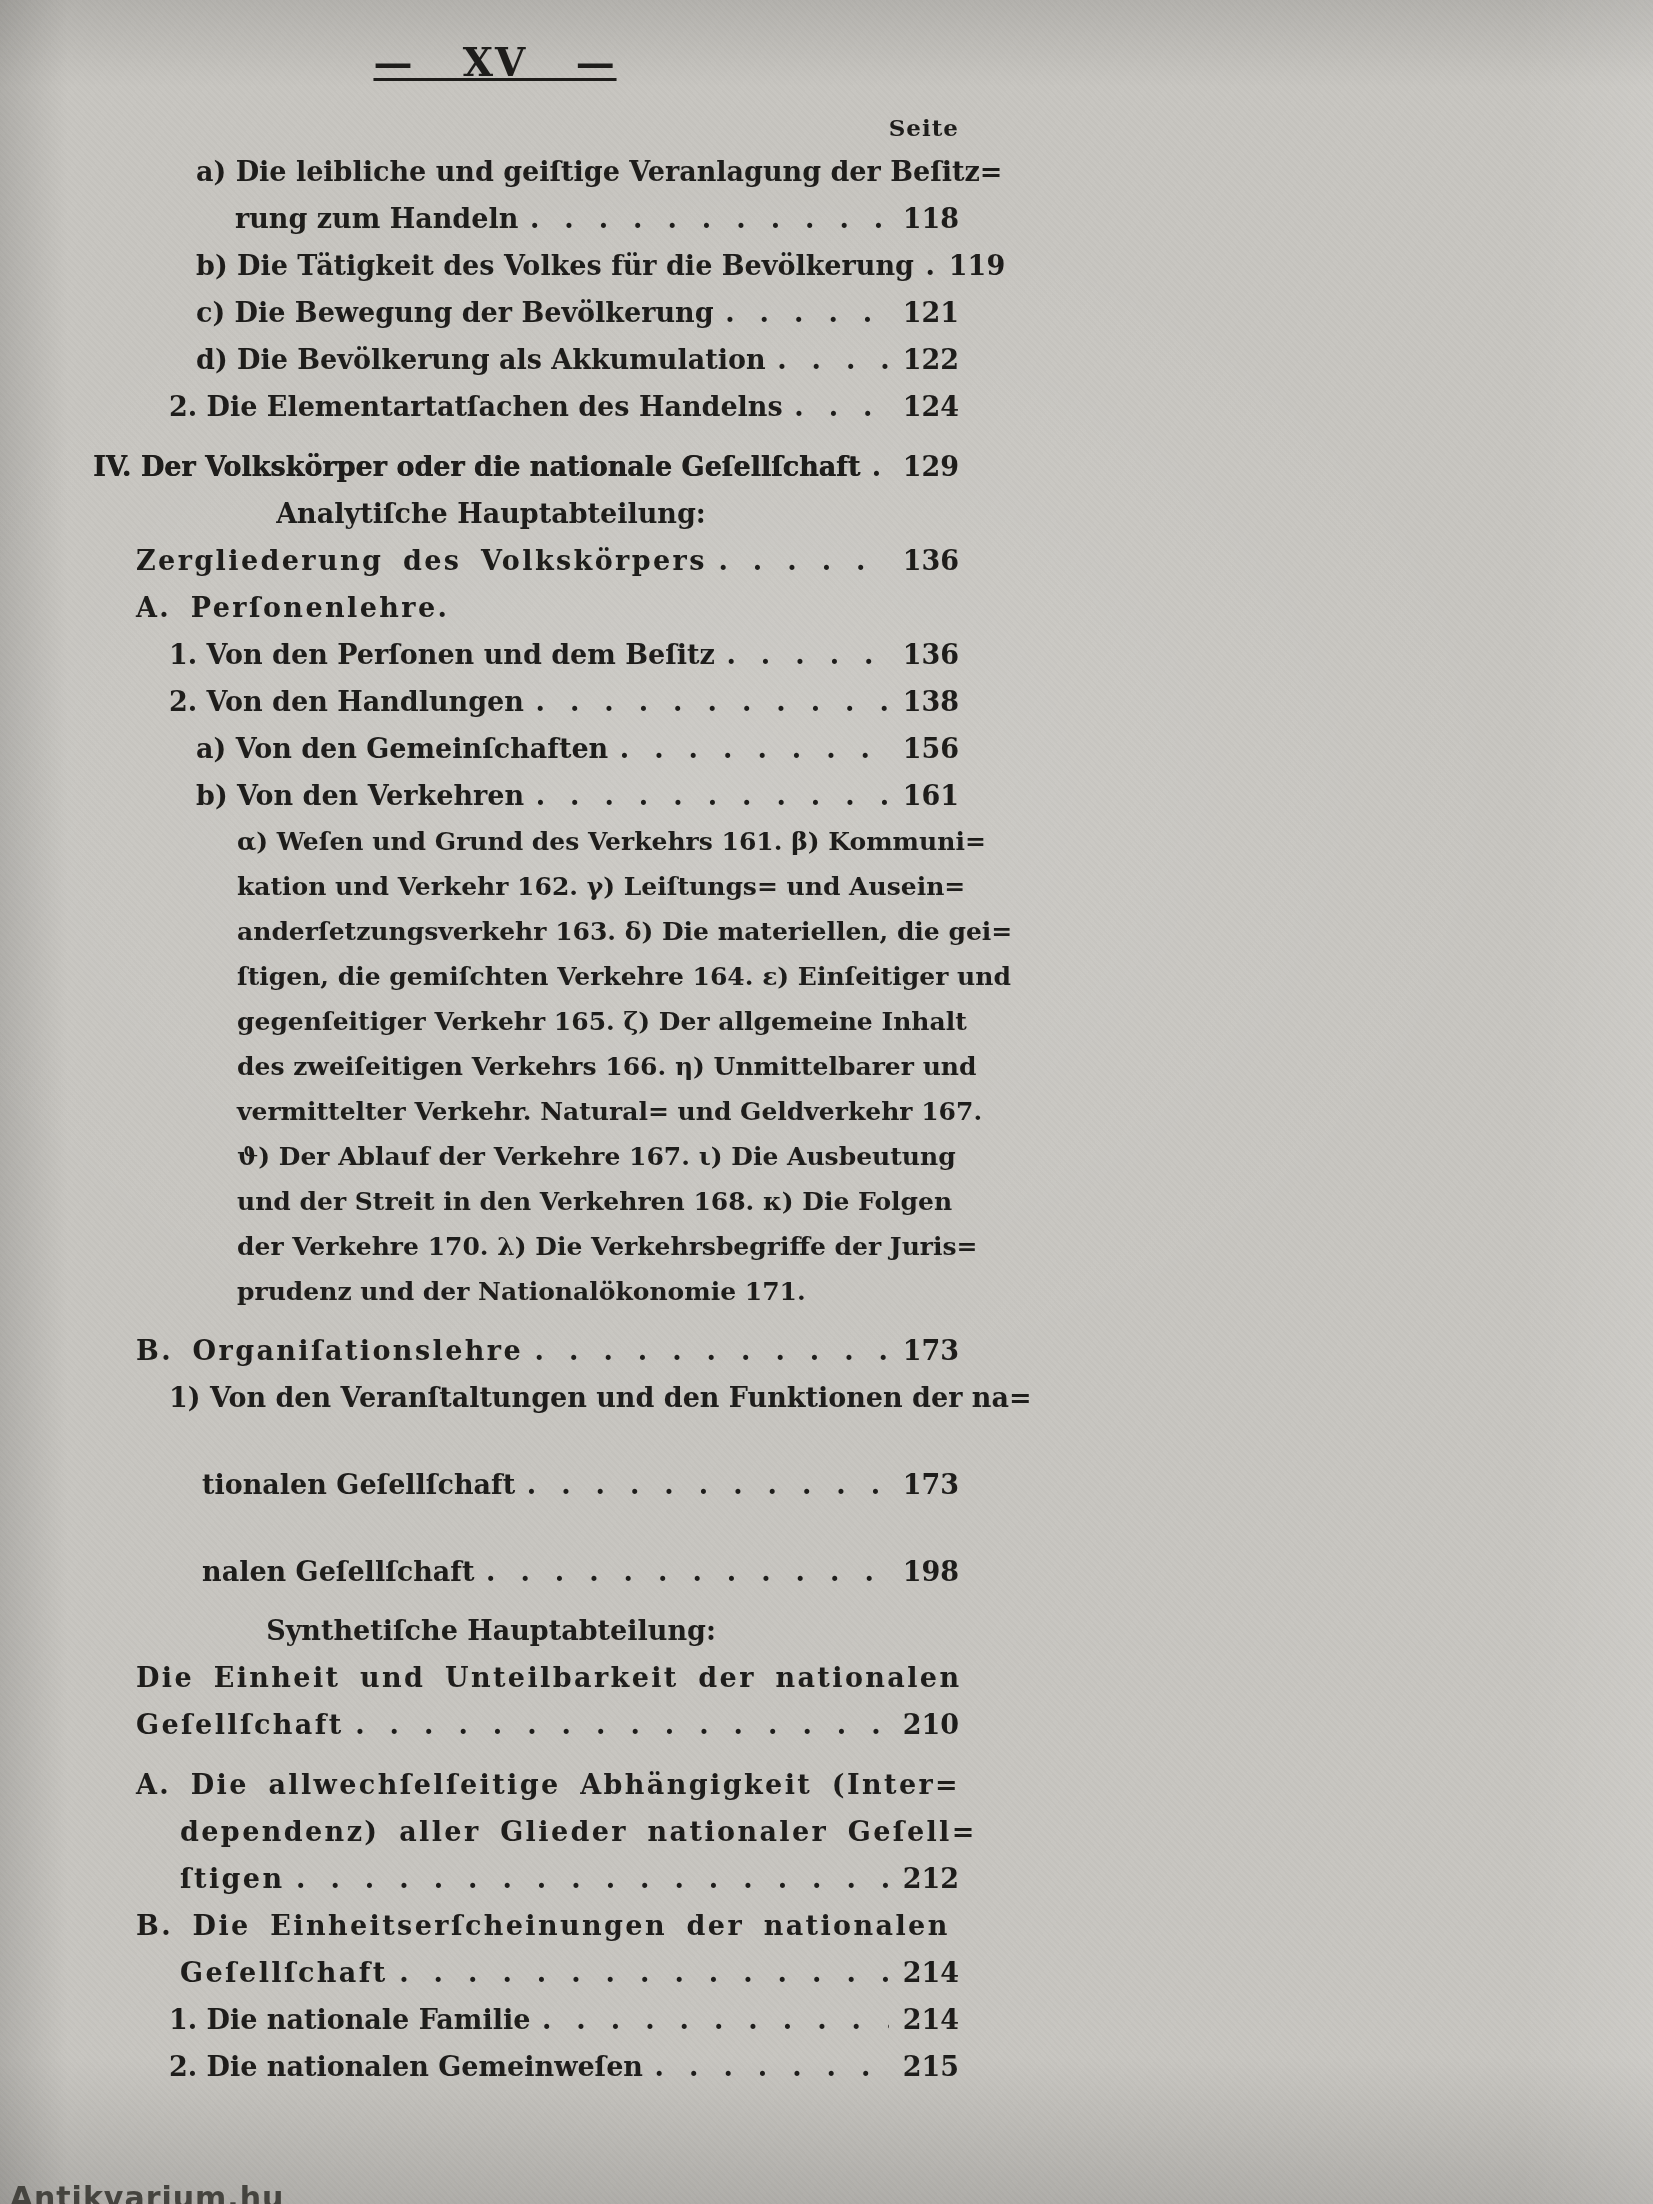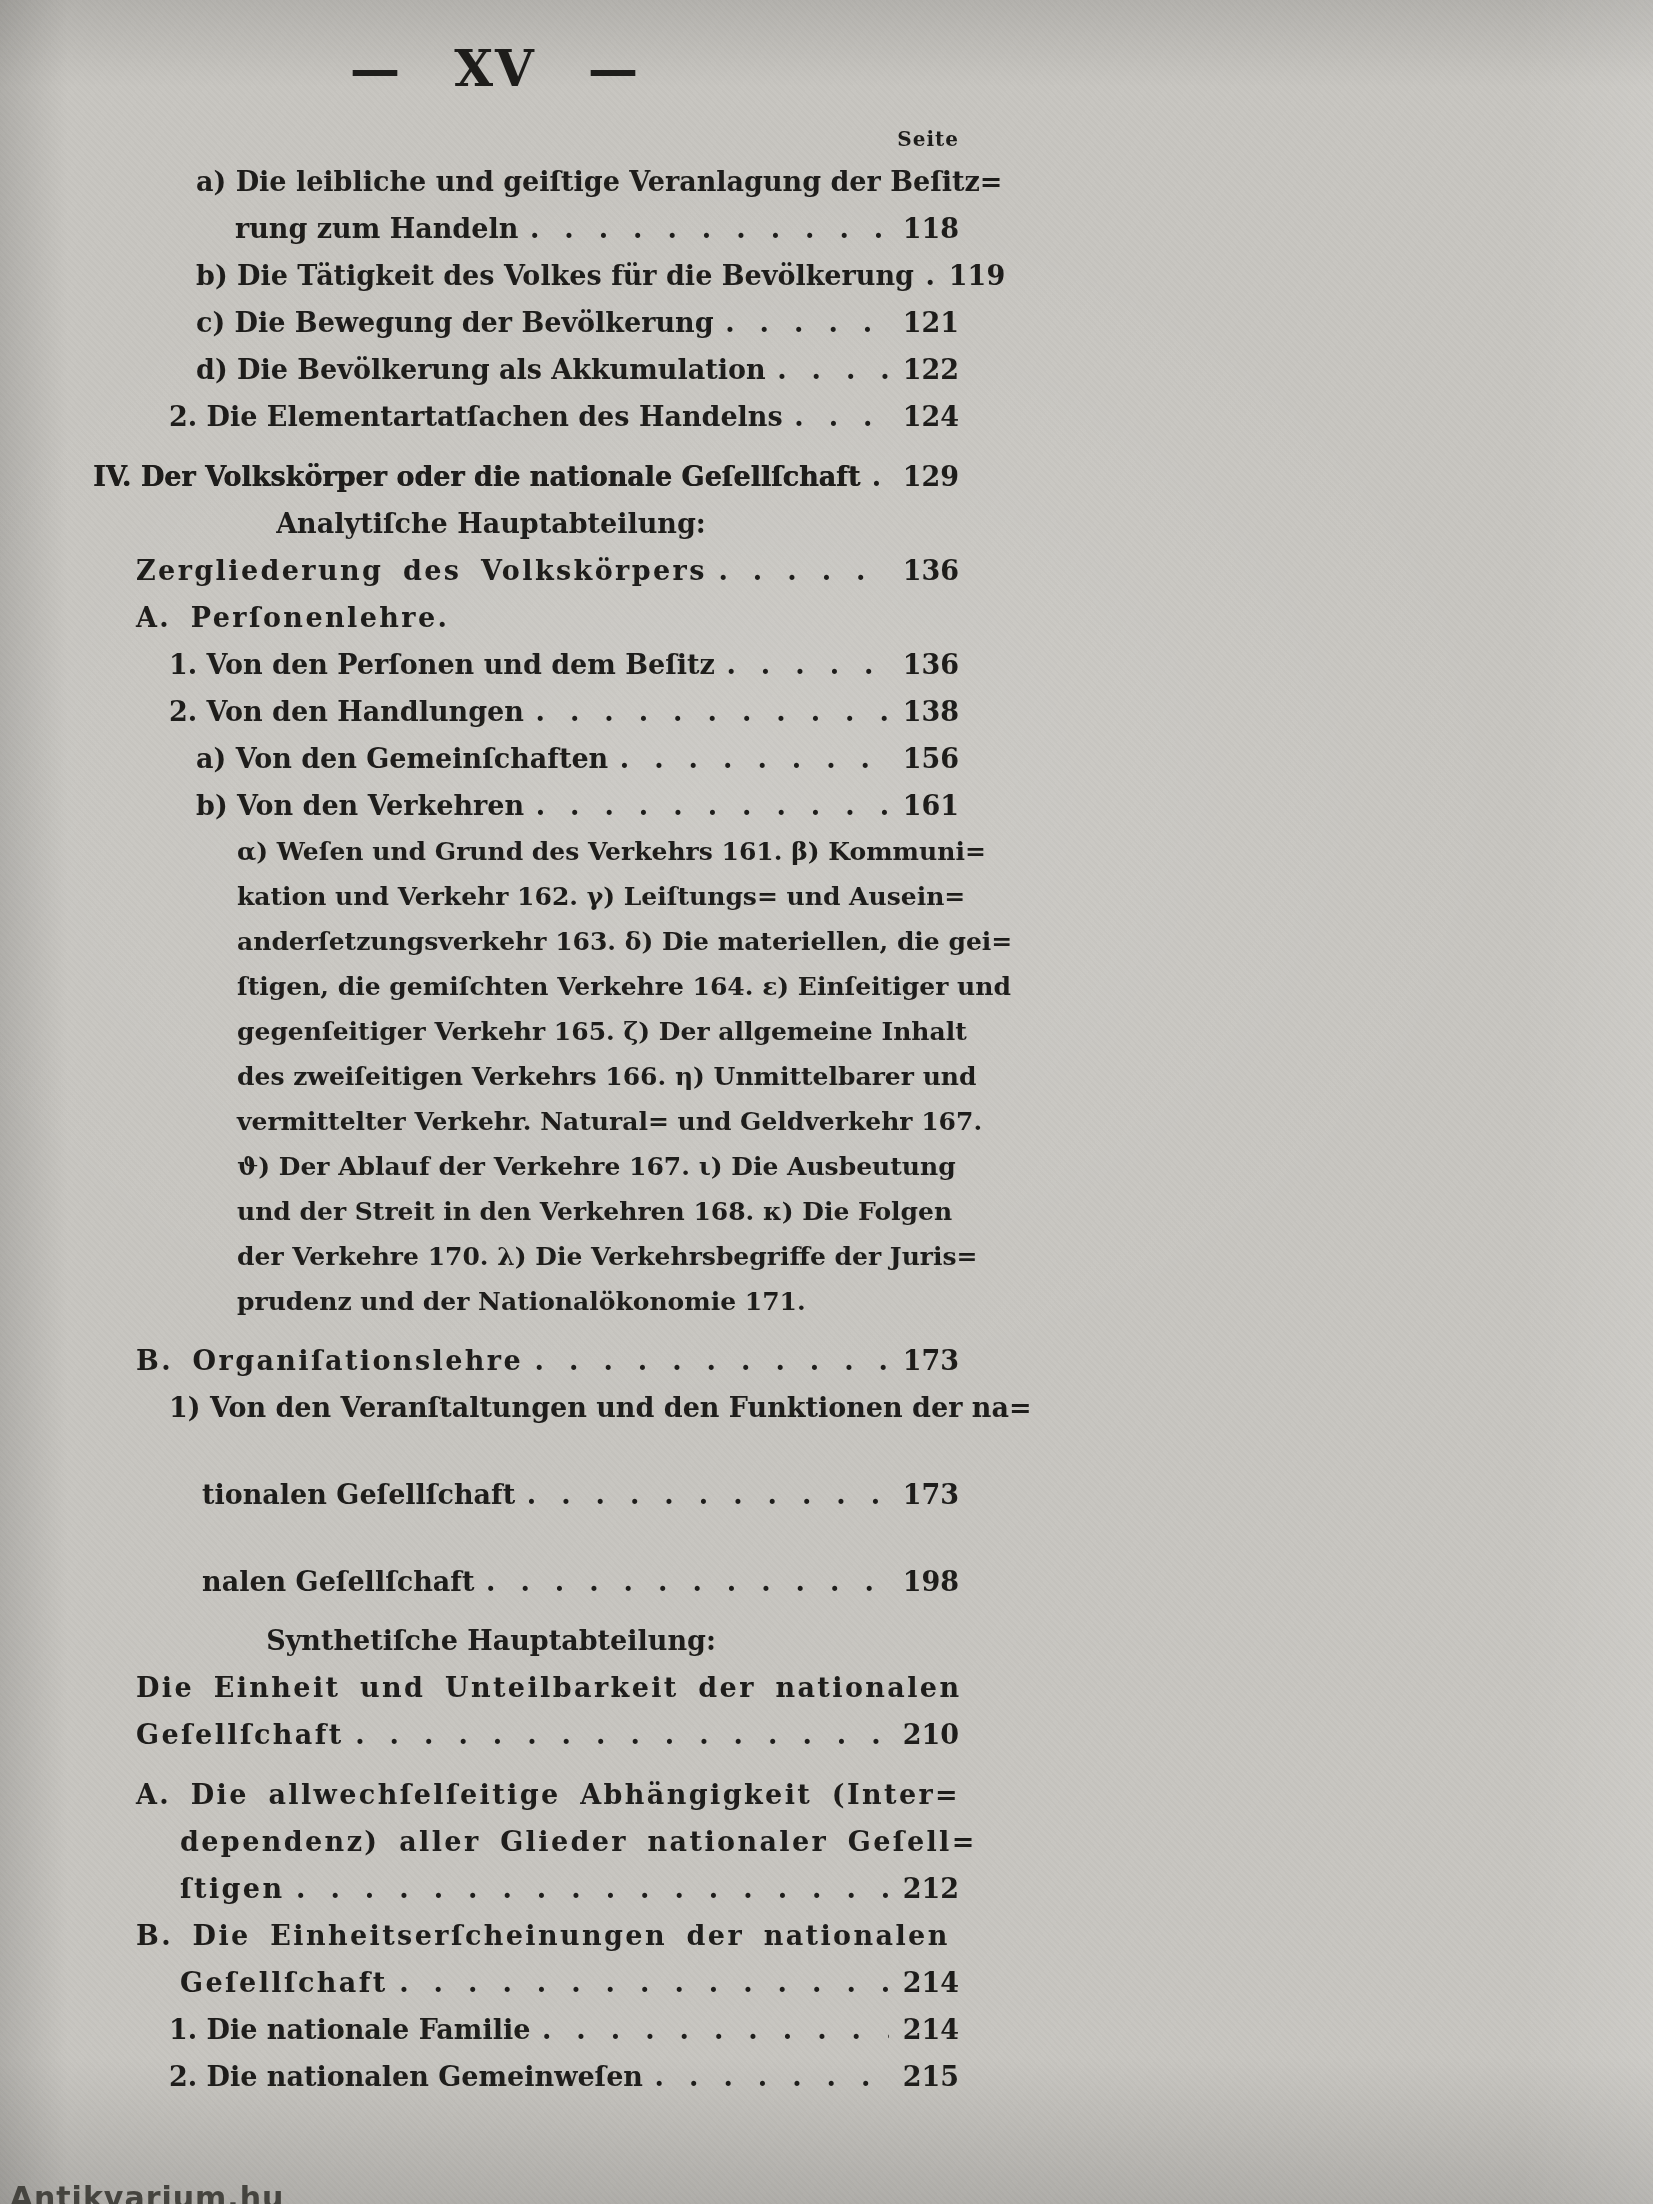--- a/index.html
+++ b/index.html
@@ -14,24 +14,24 @@
       radial-gradient(1213px 922px at 42% 36%, rgba(255,255,255,0.10), rgba(255,255,255,0) 70%),
       linear-gradient(90deg, rgba(0,0,0,0.12) 0px, rgba(0,0,0,0) 68px),
       linear-gradient(270deg, rgba(255,255,255,0.10) 0px, rgba(255,255,255,0) 136px),
       linear-gradient(180deg, rgba(0,0,0,0.10) 0px, rgba(0,0,0,0) 87px),
       linear-gradient(0deg, rgba(0,0,0,0.12) 0px, rgba(0,0,0,0) 146px),
       repeating-linear-gradient(47deg, rgba(0,0,0,0.015) 0 1.9px, rgba(255,255,255,0.012) 1.9px 4.9px),
       #c7c5c0;
   }
   .content{position:absolute;left:93px;top:29px;width:866px;}
   .folio{
-    text-align:center;font-size:50px;font-weight:700;word-spacing:33px;
-    padding-right:62px;margin:9.7px 0 29px 0;letter-spacing:1.9px;
-  }
-  .seite{text-align:right;font-size:20px;font-weight:700;margin-bottom:7.8px;letter-spacing:1px;}
+    text-align:center;font-size:39px;font-weight:700;word-spacing:33px;
+    padding-right:62px;margin:9.7px 0 29px 0;letter-spacing:1.9px;text-decoration:underline;
+  }
+  .seite{text-align:right;font-size:23px;font-weight:700;margin-bottom:7.8px;letter-spacing:1px;}
   .row{
     display:flex;align-items:baseline;
     min-height:47px;line-height:47px;font-size:27px;font-weight:700;
   }
   .row .txt{white-space:pre;flex:0 1 auto;}
   .row .leader{
     flex:1 1 0;min-width:0;overflow:hidden;white-space:nowrap;
     letter-spacing:7.8px;padding:0 9.7px 0 11.6px;
   }
   .row .pg{flex:0 0 70px;text-align:right;font-size:27px;font-weight:700;}

